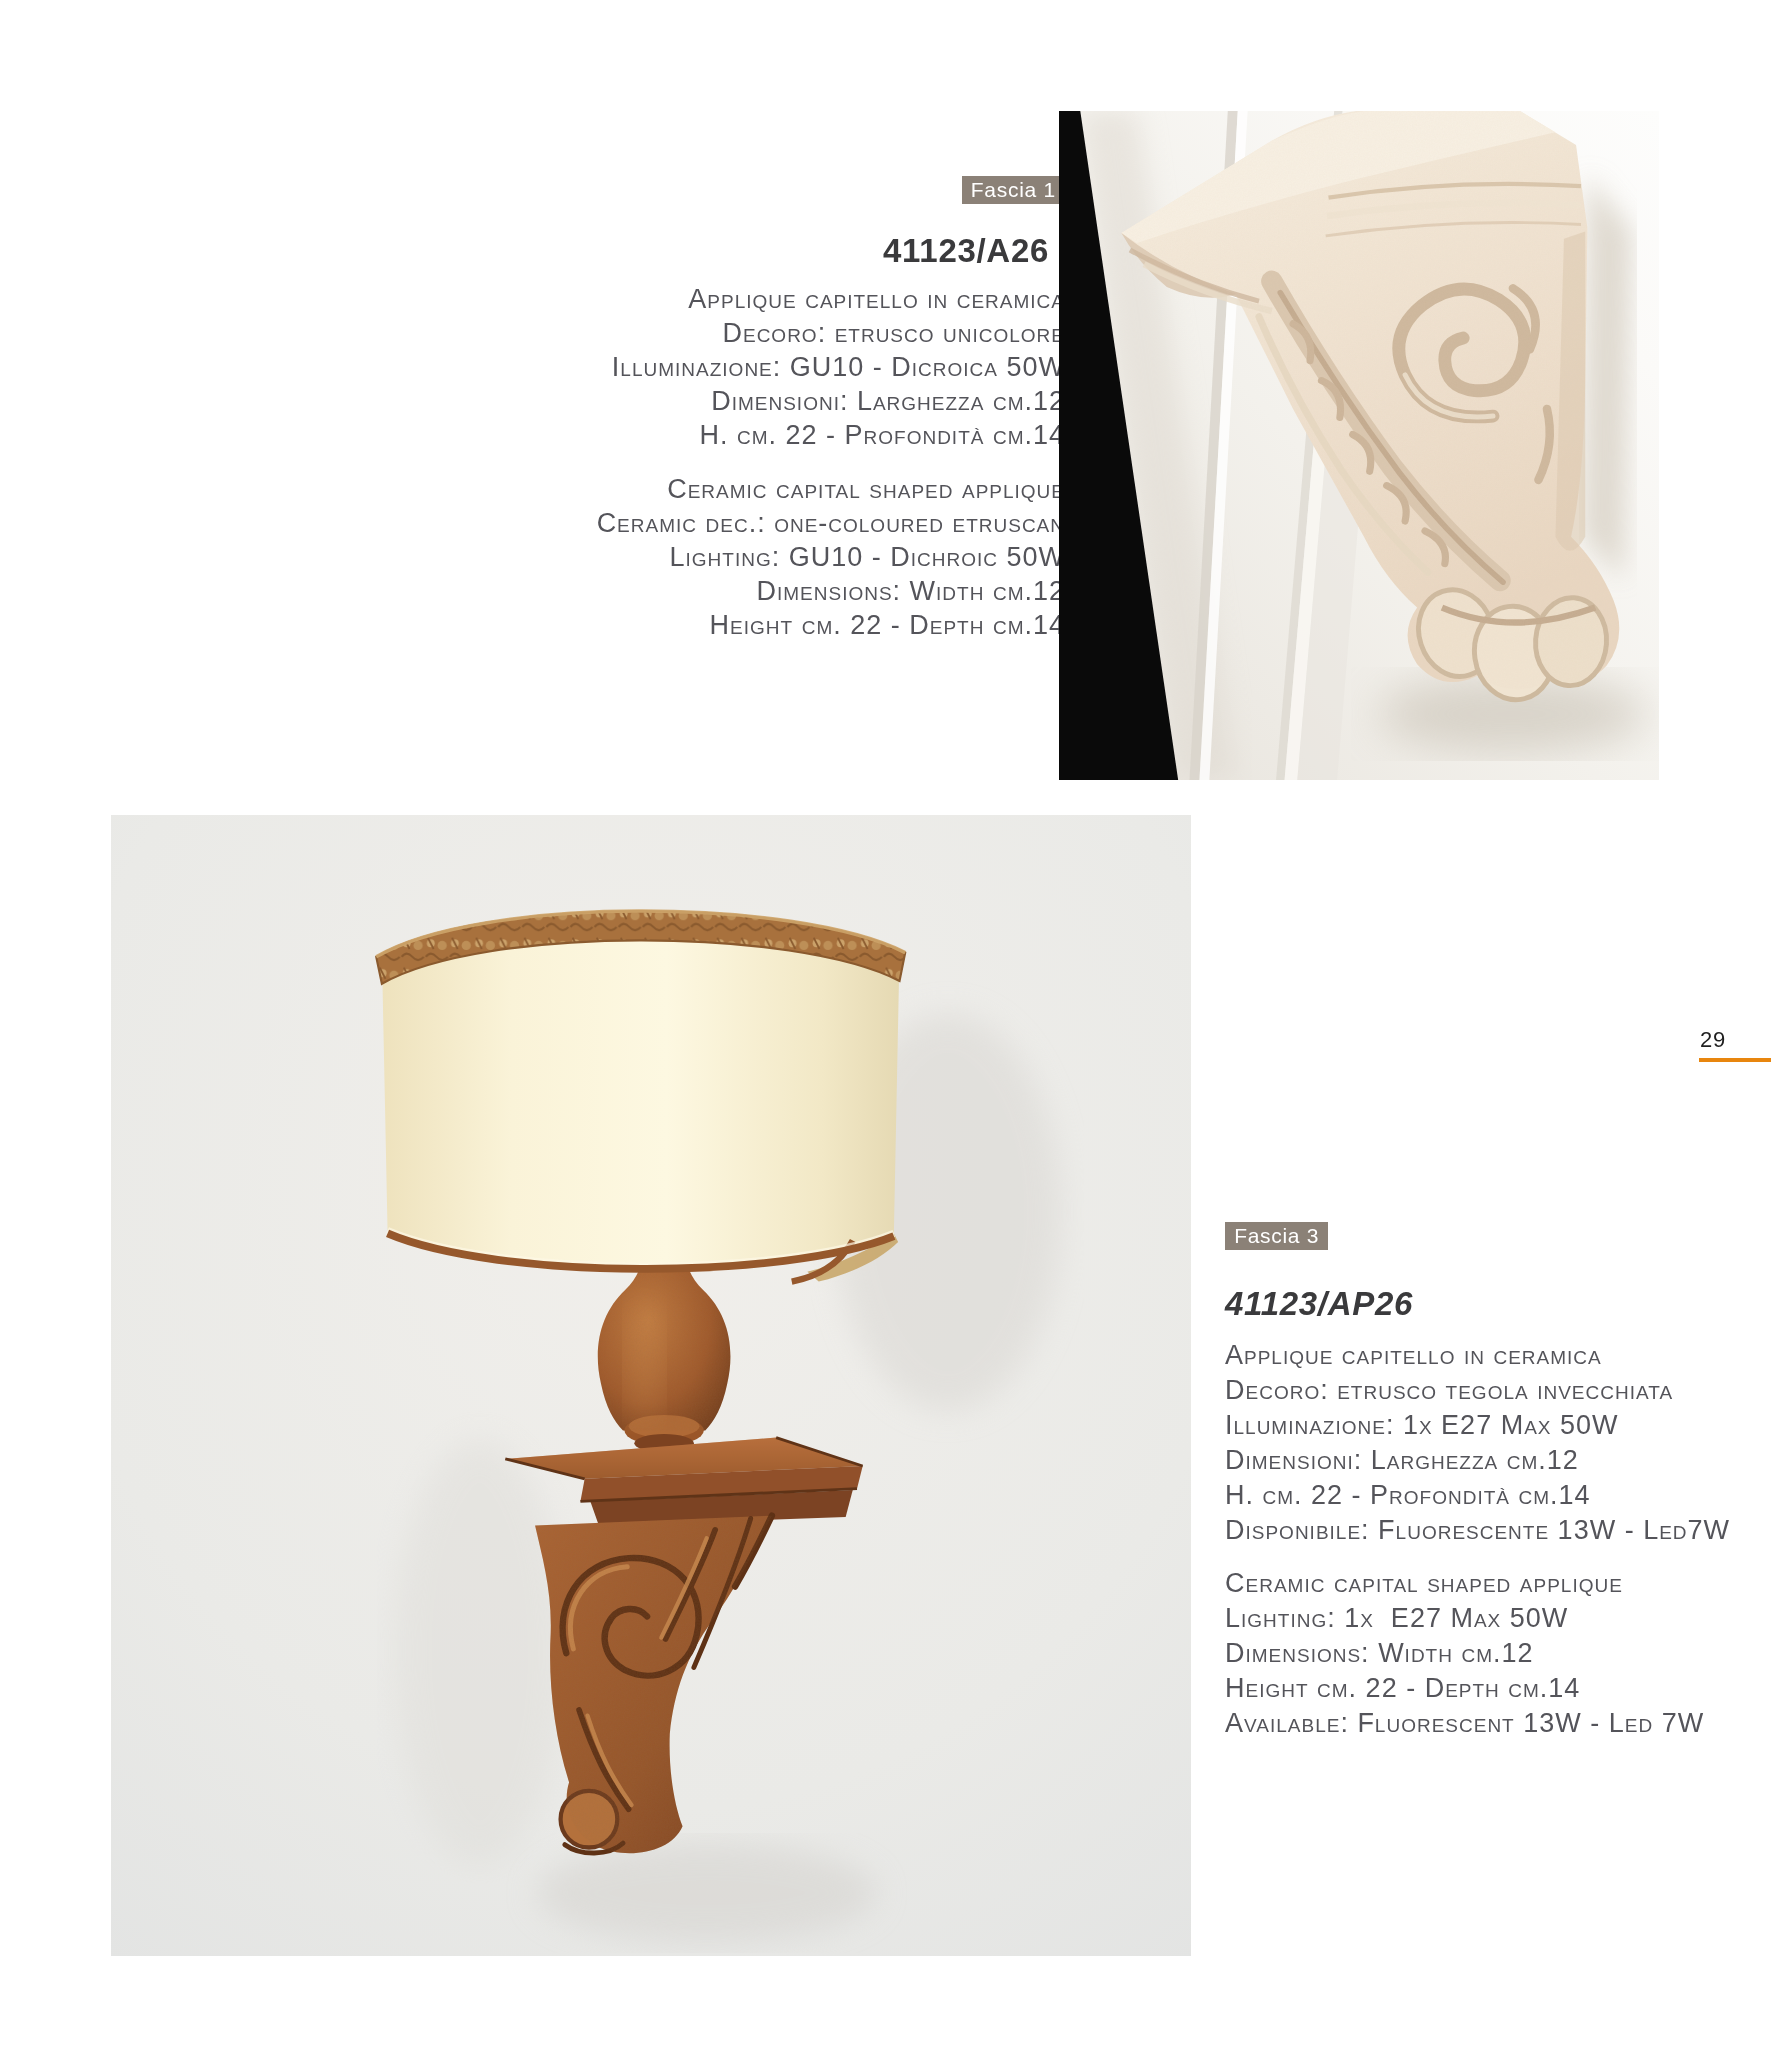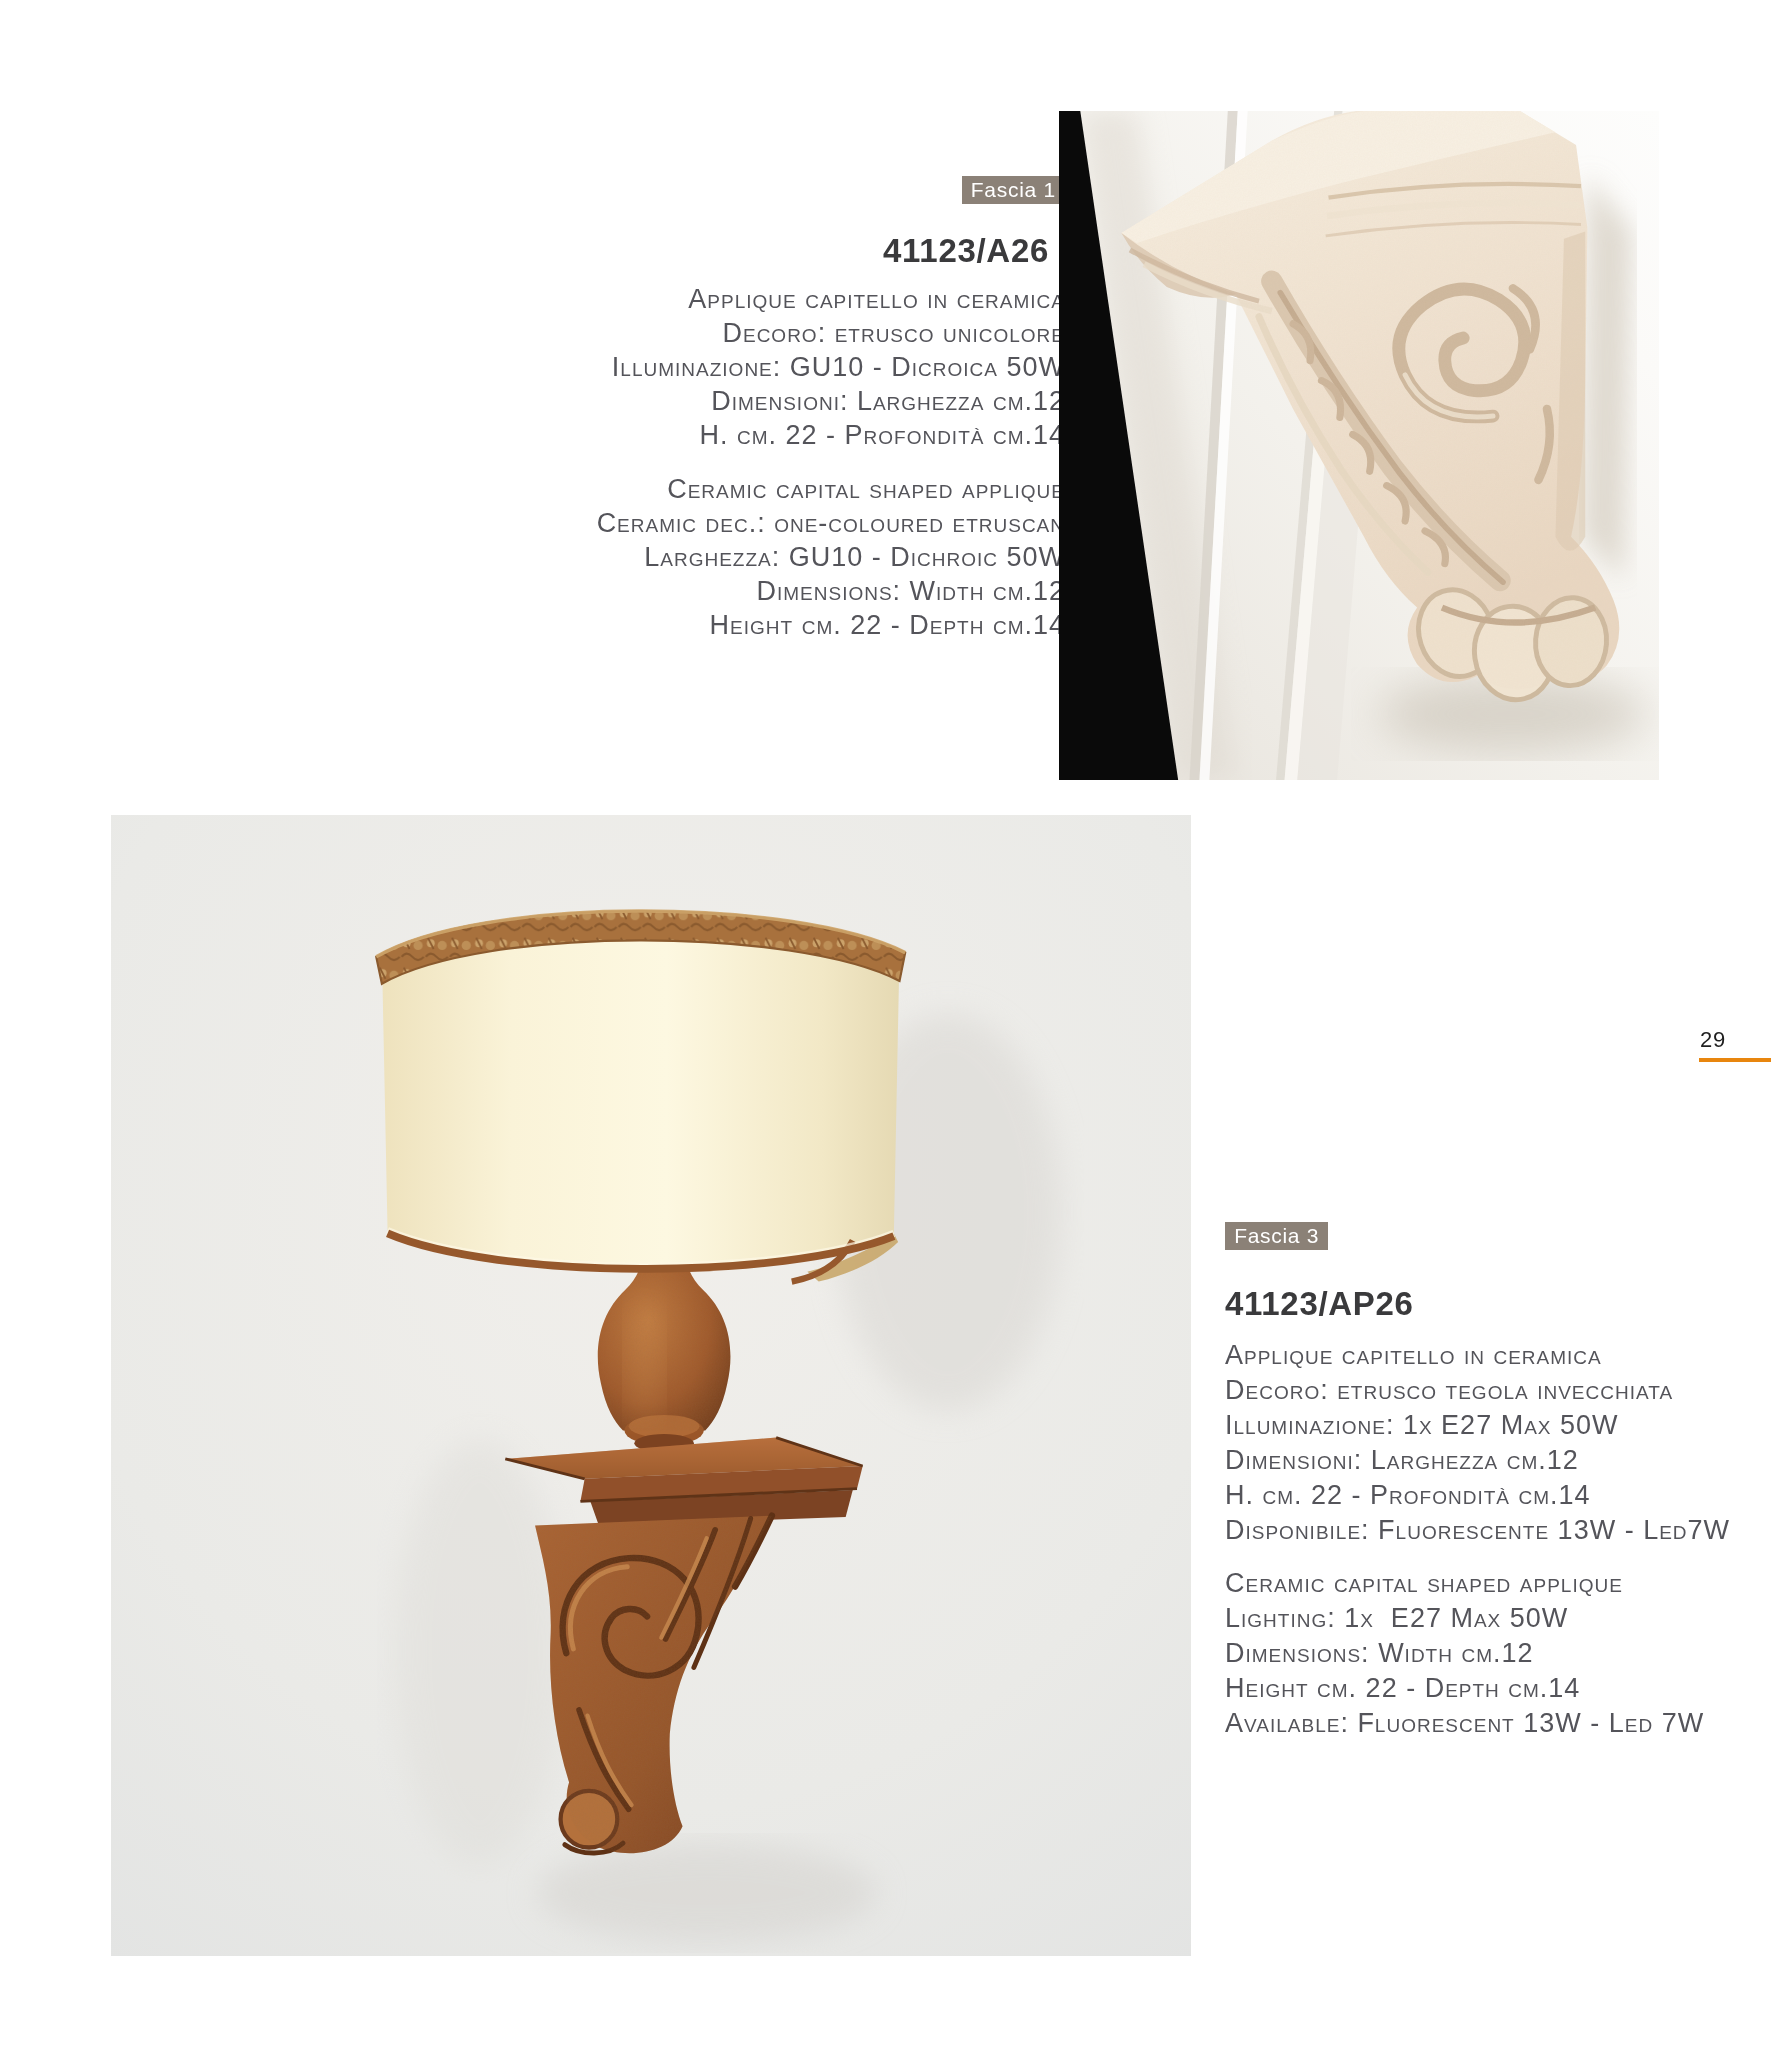--- a/index.html
+++ b/index.html
@@ -17,21 +17,21 @@
   }
   .specs{font-size:27px;line-height:34px;color:#54545A;}
   .spec-line{
     font-variant:small-caps;letter-spacing:1px;white-space:pre;
   }
   .block-right{position:absolute;top:176px;right:744px;width:695px;text-align:right;}
   .block-right .product-code{margin:28px 16px 0;}
   .block-right .specs.it{margin-top:12.8px;}
   .block-right .specs.en{margin-top:20px;}
   .block-left{position:absolute;left:1225px;top:1222px;width:496px;text-align:left;}
-  .block-left .product-code{margin:35px 0 16px;}
+  .block-left .product-code{margin:35px 0 16px;font-style:italic;}
   .block-left .specs{line-height:35px;}
   .block-left .specs.it{margin-top:14px;}
   .block-left .specs.en{margin-top:18.4px;}
   
   .photo-top{position:absolute;left:1059px;top:111px;width:600px;height:669px;}
   .photo-bottom{position:absolute;left:111px;top:815px;width:1080px;height:1141px;}
   .photo-top svg,.photo-bottom svg{display:block;width:100%;height:100%;}
   
   .page-num{
     position:absolute;top:1027px;left:1700px;
@@ -50,21 +50,21 @@
     <div class="specs it">
       <div class="spec-line">Applique capitello in ceramica</div>
       <div class="spec-line">Decoro: etrusco unicolore</div>
       <div class="spec-line">Illuminazione: GU10 - Dicroica 50W</div>
       <div class="spec-line">Dimensioni: Larghezza cm.12</div>
       <div class="spec-line">H. cm. 22 - Profondità cm.14</div>
     </div>
     <div class="specs en">
       <div class="spec-line">Ceramic capital shaped applique</div>
       <div class="spec-line">Ceramic dec.: one-coloured etruscan</div>
-      <div class="spec-line">Larghezza: GU10 - Dichroic 50W</div>
+      <div class="spec-line">Lighting: GU10 - Dichroic 50W</div>
       <div class="spec-line">Dimensions: Width cm.12</div>
       <div class="spec-line">Height cm. 22 - Depth cm.14</div>
     </div>
   </div>
 
   <figure class="photo-top" style="margin:0">
   <svg viewBox="0 0 846 943" preserveAspectRatio="none">
     <defs>
       <linearGradient id="t-wall" x1="0" y1="1" x2="1" y2="0">
         <stop offset="0" stop-color="#e7e3dc"></stop>

